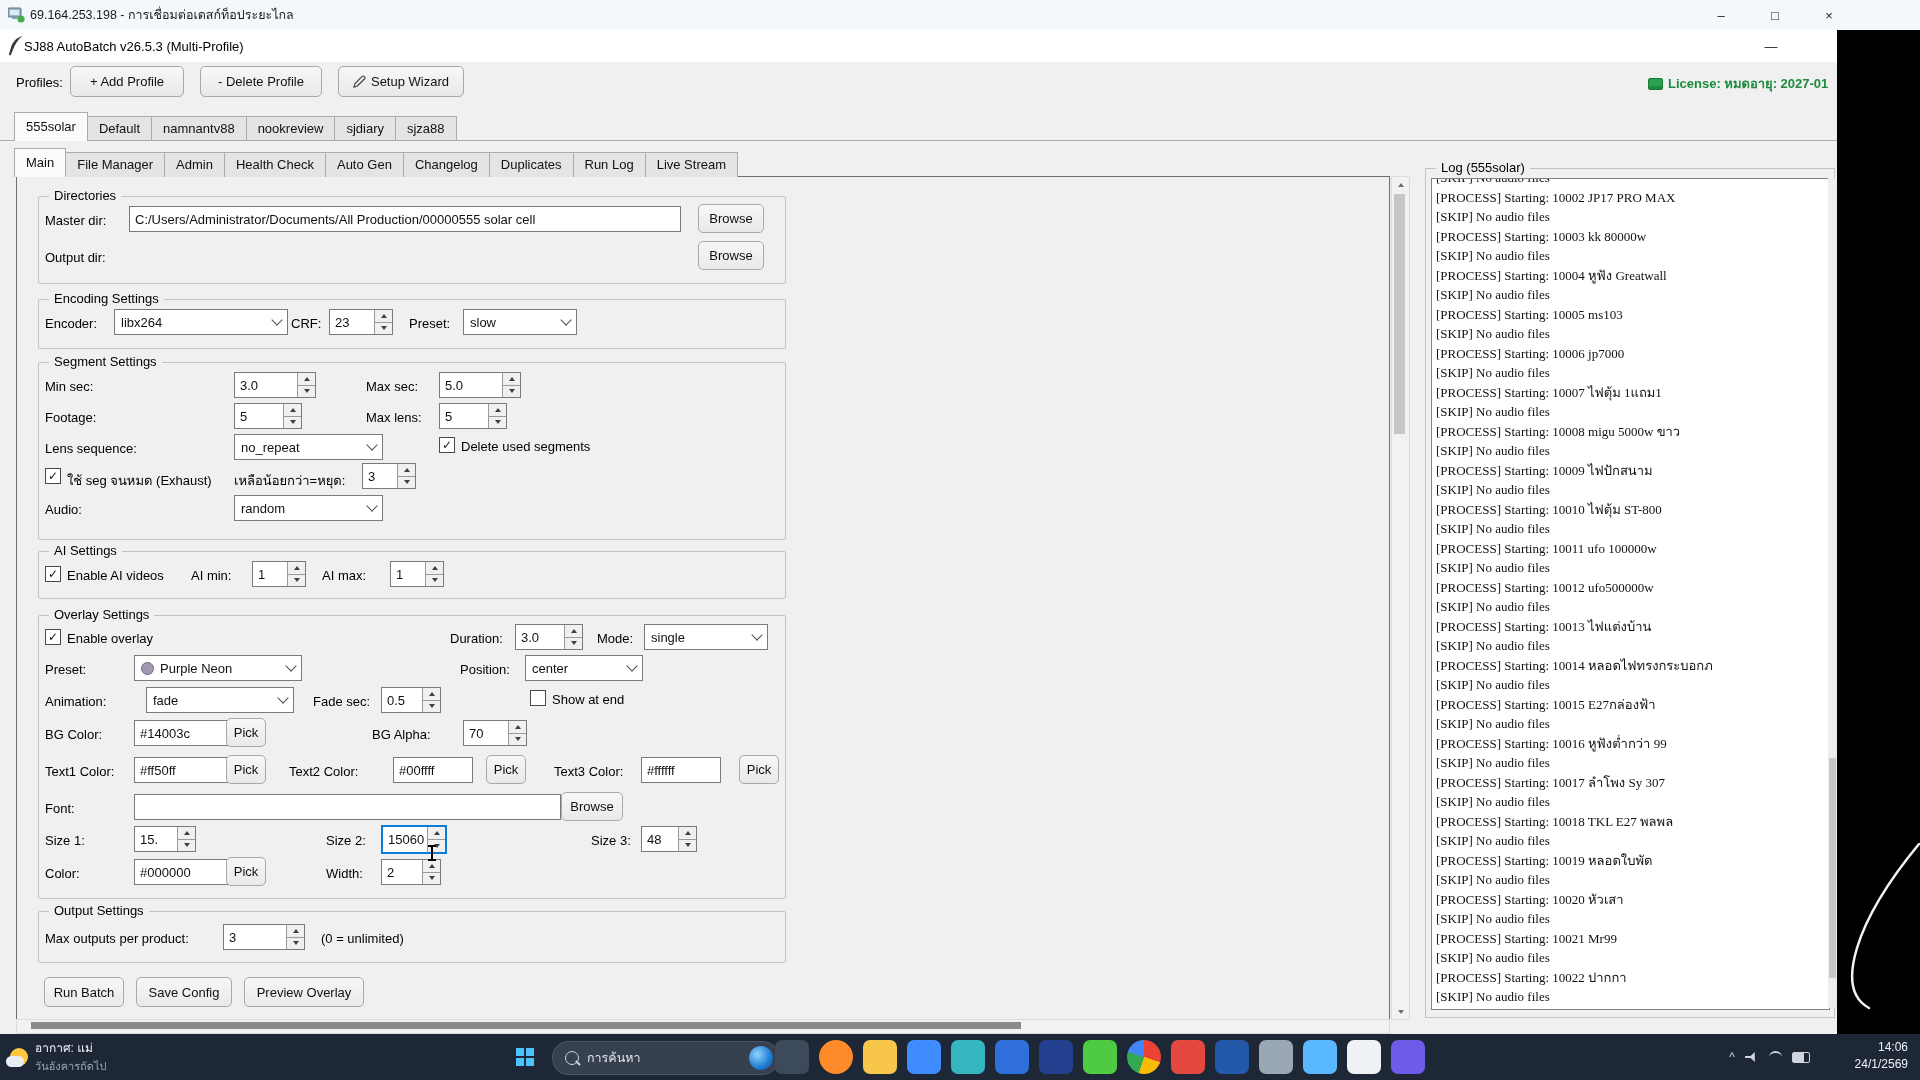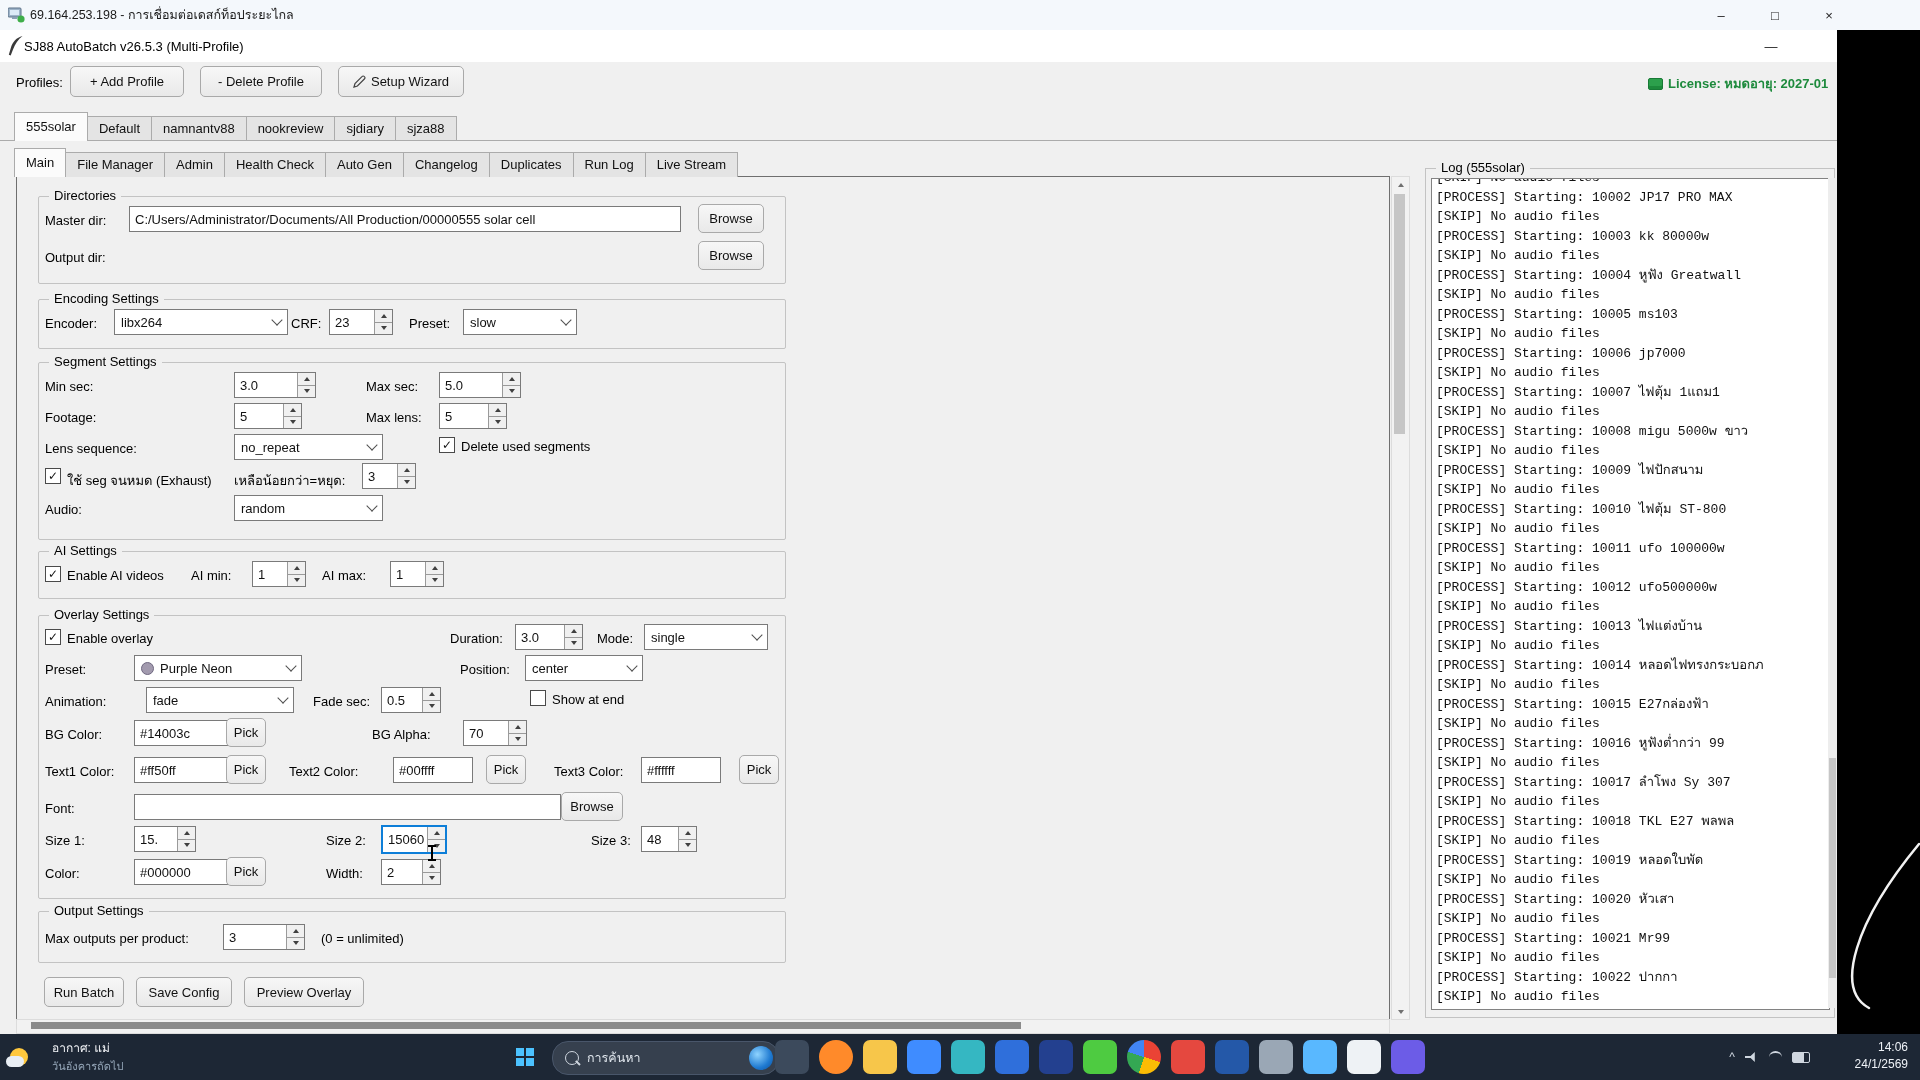--- a/index.html
+++ b/index.html
@@ -51,25 +51,25 @@
   .dot{width:11px;height:11px;border-radius:50%;background:#a29aae;border:1px solid #6f6880;margin-right:6px;flex:none}
   .cval{display:flex;align-items:center;overflow:hidden;white-space:nowrap}
   
   .sb-v{background:#f2f2f2;border:1px solid #dcdcdc}
   .sb-h{background:#f2f2f2;border:1px solid #dcdcdc}
   .sb-thumb{position:absolute;background:#c6c6c6}
   .sb-arrow{position:absolute;display:flex;align-items:center;justify-content:center;width:100%;height:15px}
   
   .loggroup{left:1425px;top:168px;width:408px;height:848px;border:1px solid #c3c3c3}
   .logbox{position:absolute;left:5px;top:9px;width:397px;height:830px;background:#fff;border:1px solid #828282;overflow:hidden}
-  .loglines{font-family:Liberation Mono, monospace;font-size:13px;line-height:19.5px;
+  .loglines{font-family:Liberation Serif, serif;font-size:13px;line-height:19.5px;
             white-space:pre;margin-top:-11px;padding-left:4px}
   
   .taskbar{left:0;top:1034px;width:1920px;height:46px;background:#1d2735;display:flex;align-items:center}
-  .weather{position:absolute;left:10px;top:4px;display:flex;align-items:center;gap:24px}
+  .weather{position:absolute;left:10px;top:4px;display:flex;align-items:center;gap:7px}
   .w1{font-size:12px;color:#f3f5f8}
   .w2{font-size:11px;color:#93a4b6}
   .sun{width:18px;height:18px;border-radius:50%;background:#ffc83d;position:relative}
   .sun::after{content:"";position:absolute;left:-4px;top:8px;width:18px;height:11px;border-radius:7px;background:#e8eef4}
   .startbtn{position:absolute;left:508px;top:6px;width:34px;height:34px;border-radius:4px;display:flex;align-items:center;justify-content:center}
   .winlogo{width:18px;height:18px;display:grid;grid-template-columns:8px 8px;grid-template-rows:8px 8px;gap:2px}
   .winlogo i{background:#4cc2ff}
   .searchpill{position:absolute;left:552px;top:7px;width:208px;height:32px;border-radius:16px;background:#36404e;
       border:1px solid #49566a;display:flex;align-items:center;padding:0 5px 0 12px;gap:8px}
   .searchpill .txt{color:#dfe5ec;font-size:12.5px;flex:1}

